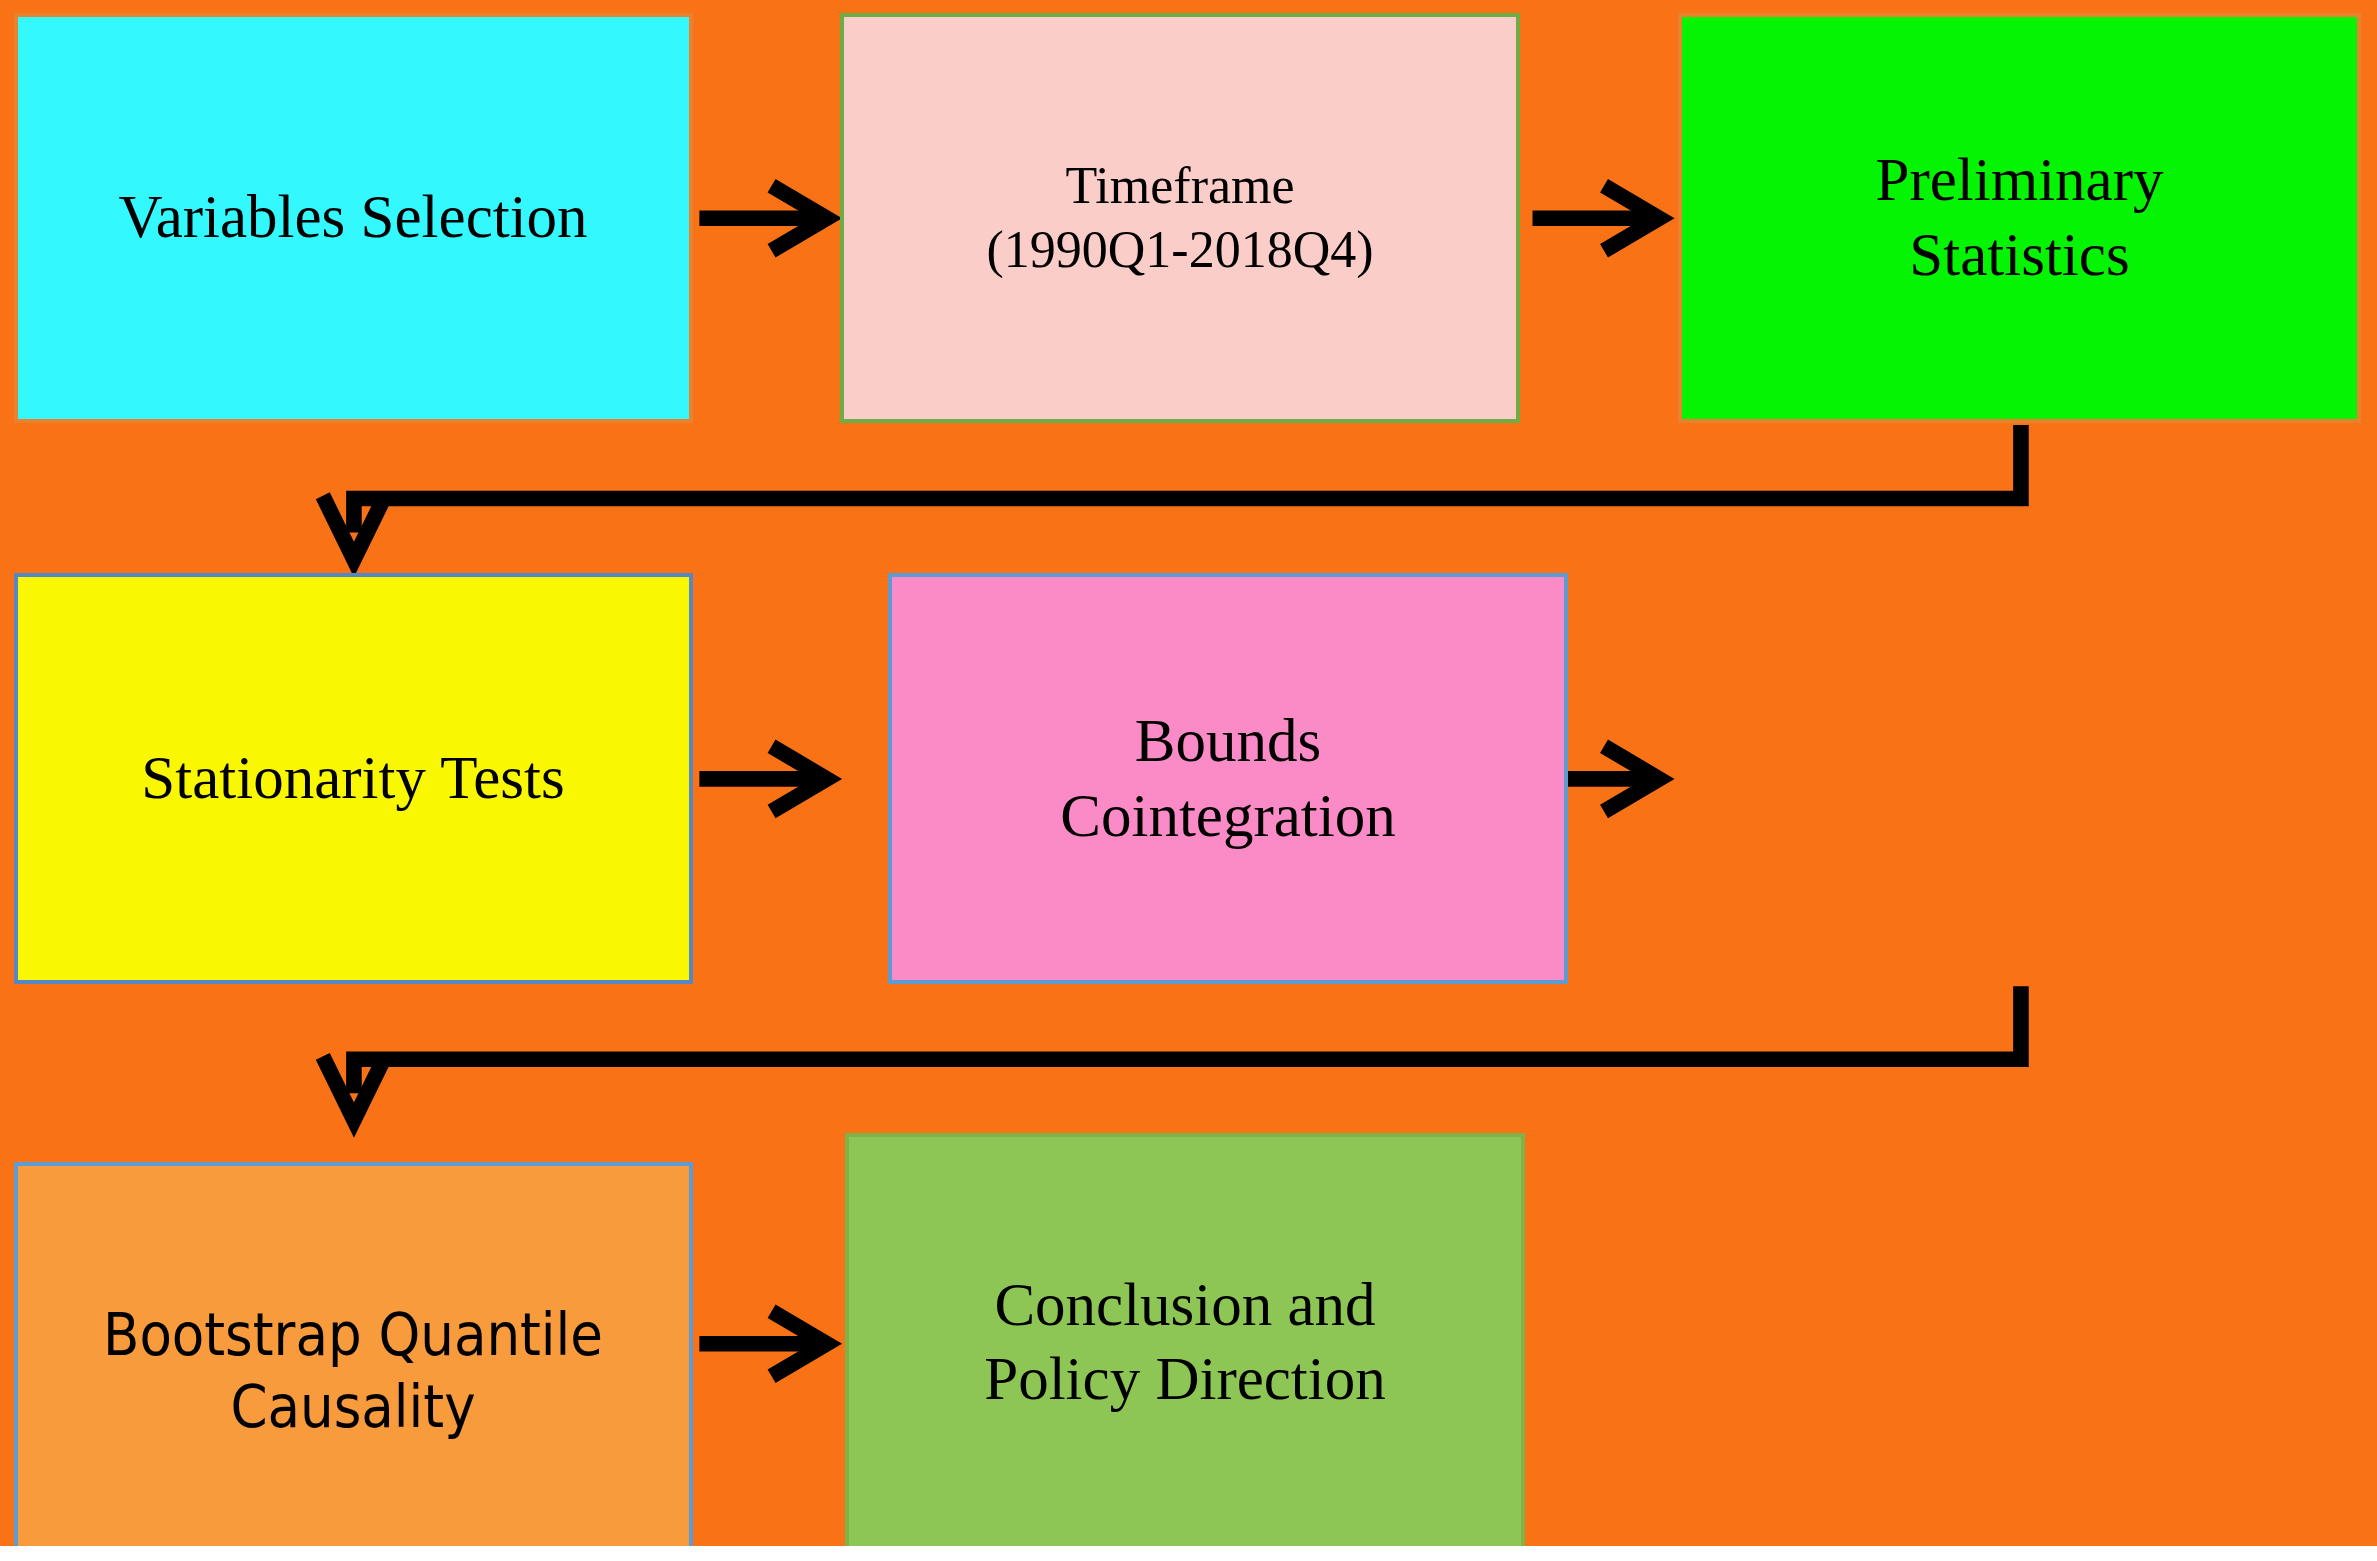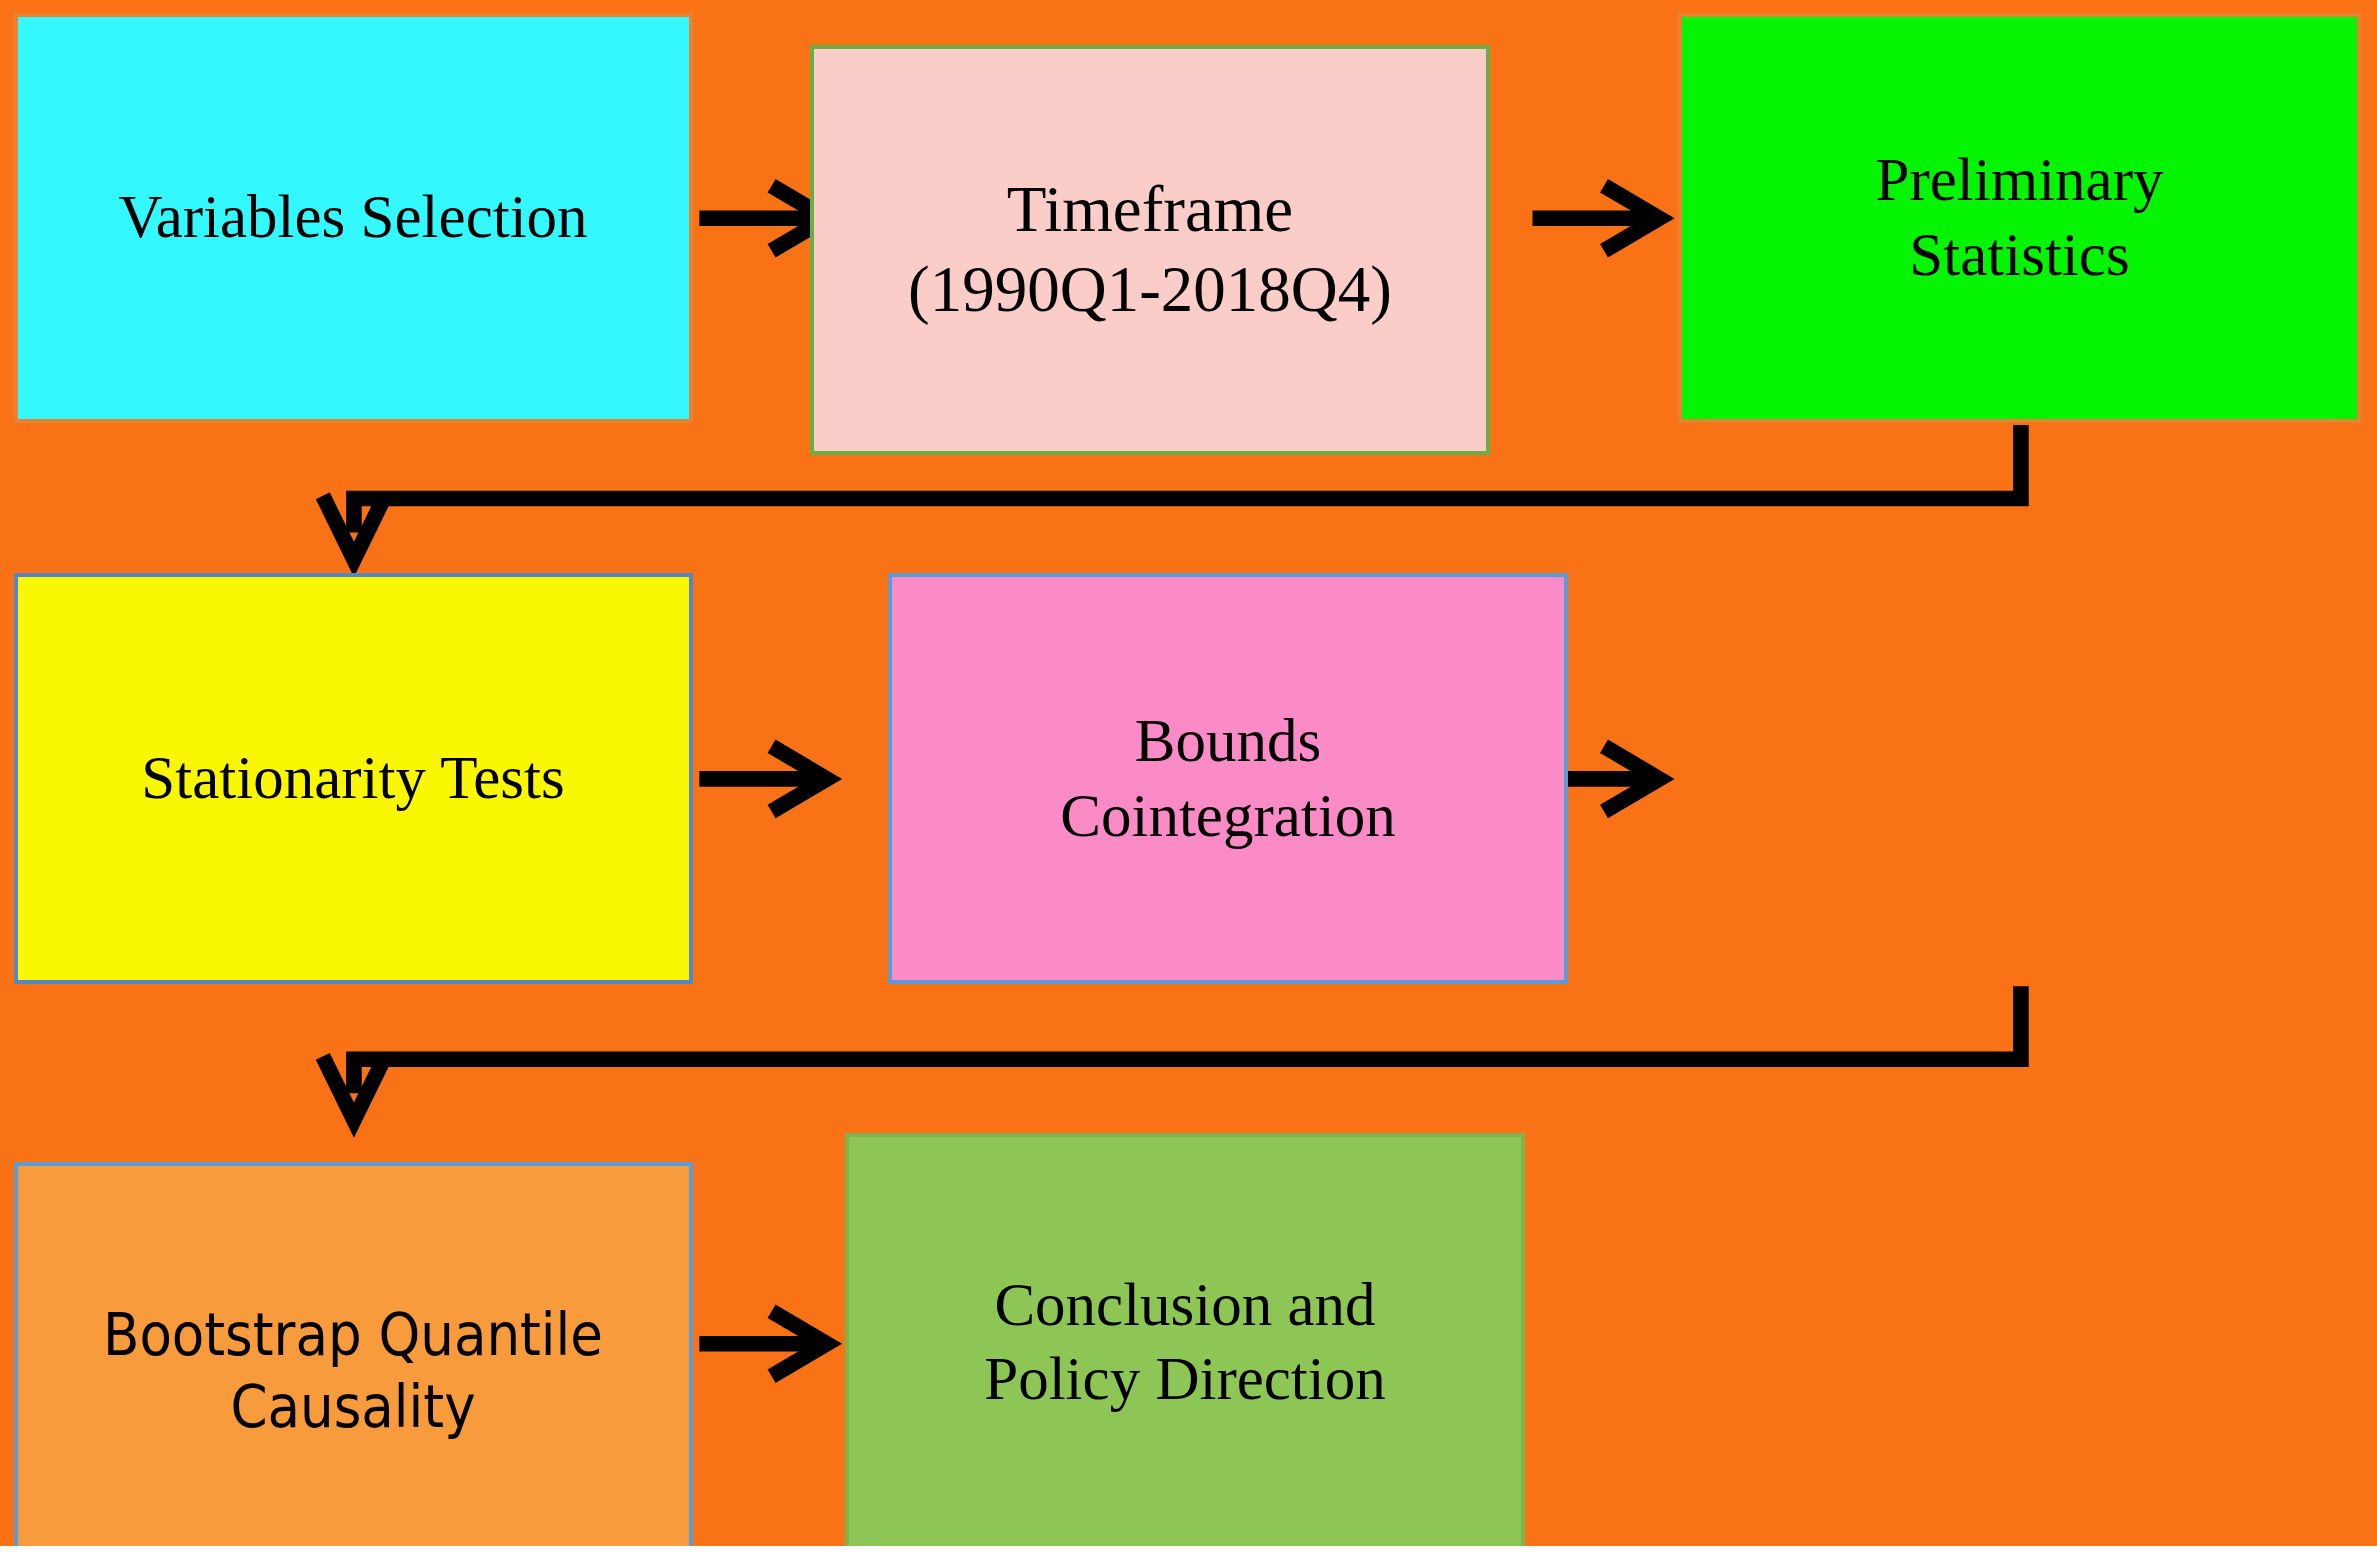--- a/index.html
+++ b/index.html
@@ -31,25 +31,24 @@
     white-space: pre-line;
   }
   
   #node-variables-selection {
     left: 13.5px;  top: 12.7px;  width: 679px;  height: 410px;
     background: #33F9FF;
     border: 4.2px solid #E8822E;
     font-size: 61px;
   }
   #node-timeframe {
-    left: 810px; top: 12.7px; width: 680px; height: 410px;
+    left: 840px; top: 12.7px; width: 680px; height: 410px;
     background: #FBCDC8;
     border: 4.2px solid #6EAC46;
-    font-size: 65px;
-    margin-top: 32px;
+    font-size: 52px;
   }
   #node-preliminary-statistics {
     left: 1678px; top: 12.7px; width: 683px; height: 410px;
     background: #04F404;
     border: 4.2px solid #E8822E;
     font-size: 61px;
   }
   
   #node-stationarity-tests {
     left: 13.5px;  top: 573px; width: 679px; height: 411px;

